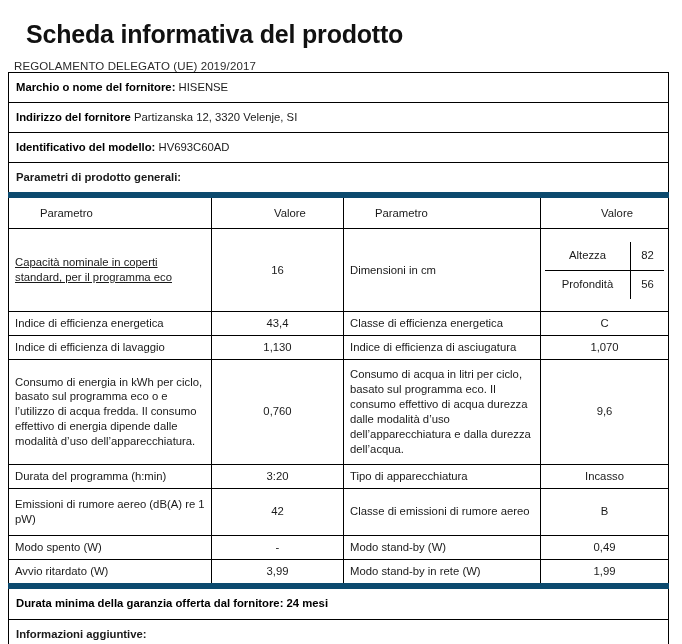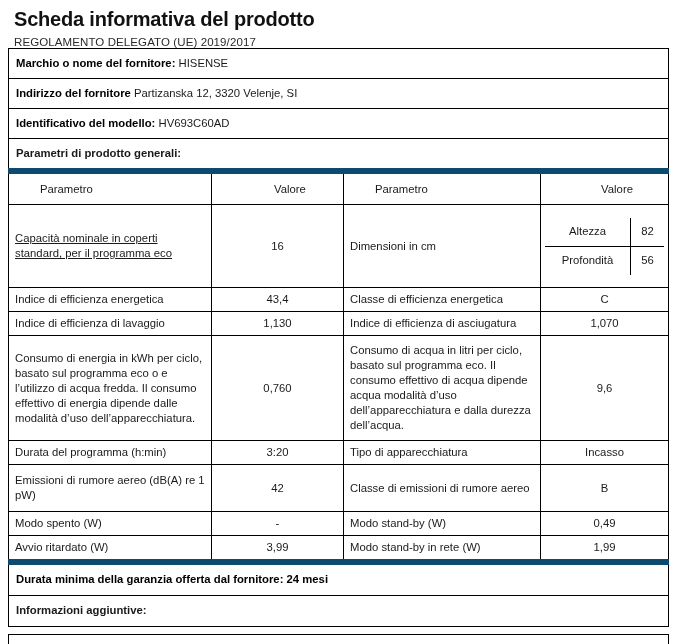--- a/index.html
+++ b/index.html
@@ -19,26 +19,26 @@
     width: 682px;
     height: 644px;
     box-sizing: border-box;
   }
 
   
   .title-block {
     padding: 8px 0 0 14px;
   }
   .doc-title {
-    font-size: 20px;
+    font-size: 25px;
     font-weight: bold;
     letter-spacing: -0.2px;
     line-height: 1.12;
     color: #111111;
-    margin: 0;
+    margin: 12px;
   }
   .doc-subtitle {
     font-size: 11.5px;
     color: #2b2b2b;
     margin: 6px 0 0 0;
     letter-spacing: 0.1px;
   }
 
   
   .tbl {
@@ -218,21 +218,21 @@
       <tr>
         <td class="left">Indice di efficienza di lavaggio</td>
         <td class="center">1,130</td>
         <td class="left">Indice di efficienza di asciugatura</td>
         <td class="center">1,070</td>
       </tr>
 
       <tr>
         <td class="para-cell left">Consumo di energia in kWh per ciclo, basato sul programma eco o e l’utilizzo di acqua fredda. Il consumo effettivo di energia dipende dalle modalità d’uso dell’apparecchiatura.</td>
         <td class="center">0,760</td>
-        <td class="para-cell left">Consumo di acqua in litri per ciclo, basato sul programma eco. Il consumo effettivo di acqua dipende acqua modalità d’uso dell’apparecchiatura e dalla durezza dell’acqua.</td>
+        <td class="para-cell left">Consumo di acqua in litri per ciclo, basato sul programma eco. Il consumo effettivo di acqua durezza dalle modalità d’uso dell’apparecchiatura e dalla durezza dell’acqua.</td>
         <td class="center">9,6</td>
       </tr>
 
       <tr>
         <td class="left">Durata del programma (h:min)</td>
         <td class="center">3:20</td>
         <td class="left">Tipo di apparecchiatura</td>
         <td class="center">Incasso</td>
       </tr>
 

